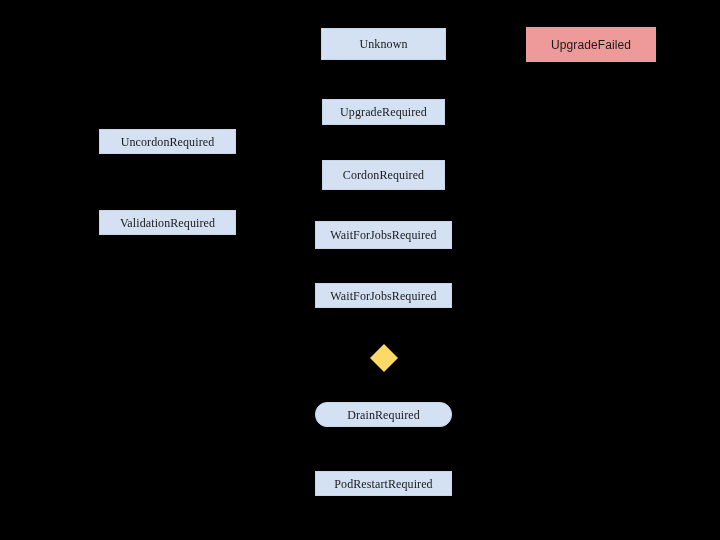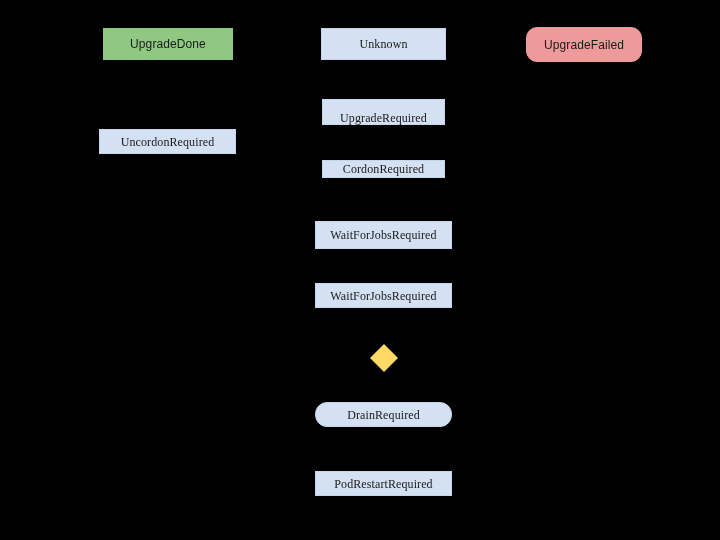--- a/index.html
+++ b/index.html
@@ -48,44 +48,44 @@
   }
   .diamond svg {
     display: block;
   }
 </style>
 </head>
 <body>
 
 <div id="canvas">
 
-  <div class="node state-done" style="left:103px; top:28px; width:130px; height:32px;">
-    <span>UpgradeDone</span>
-  </div>
 
   <div class="node state-default" style="left:321px; top:28px; width:125px; height:32px;">
     <span>Unknown</span>
   </div>
 
-  <div class="node state-failed" style="left:526px; top:27px; width:116px; height:35px;border-radius:11px;">
+  <div class="node state-failed" style="left:526px; top:27px; width:130px; height:35px;">
     <span>UpgradeFailed</span>
   </div>
 
-  <div class="node state-default" style="left:322px; top:99px; width:123px; height:26px;align-items:flex-end;">
+  <div class="node state-default" style="left:322px; top:99px; width:123px; height:26px;">
     <span>UpgradeRequired</span>
   </div>
 
   <div class="node state-default" style="left:99px; top:129px; width:137px; height:25px;align-items:center;">
     <span>UncordonRequired</span>
   </div>
 
-  <div class="node state-default" style="left:322px; top:160px; width:123px; height:18px;">
+  <div class="node state-default" style="left:322px; top:160px; width:123px; height:30px;">
     <span>CordonRequired</span>
   </div>
 
+  <div class="node state-default" style="left:99px; top:210px; width:137px; height:25px;">
+    <span>ValidationRequired</span>
+  </div>
 
   <div class="node state-default" style="left:315px; top:221px; width:137px; height:28px;">
     <span>WaitForJobsRequired</span>
   </div>
 
   <div class="node state-default" style="left:315px; top:283px; width:137px; height:25px;">
     <span>WaitForJobsRequired</span>
   </div>
 
   <div class="diamond" style="left:370px; top:344px; width:28px; height:28px;">

